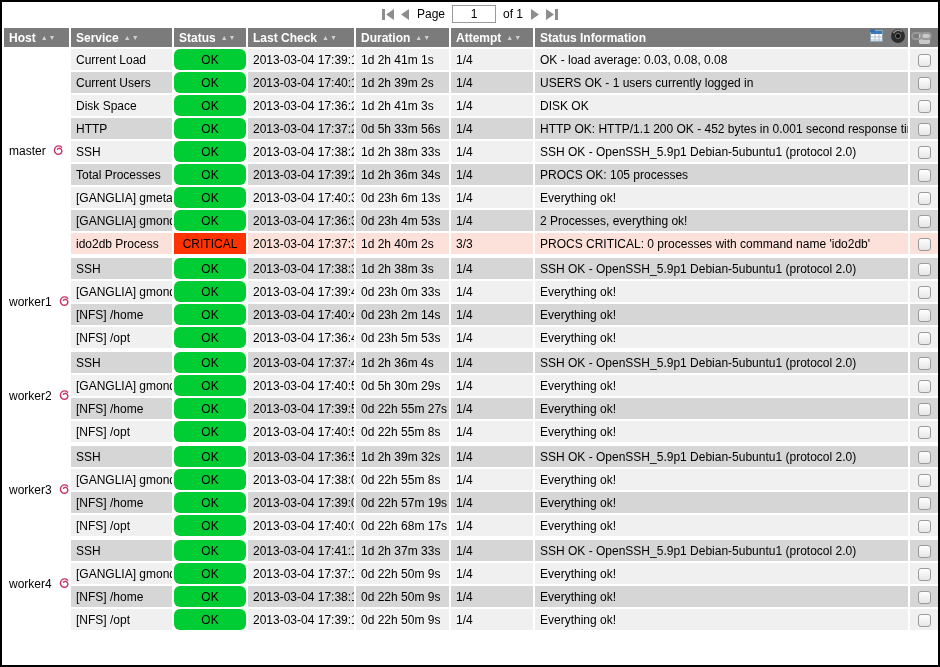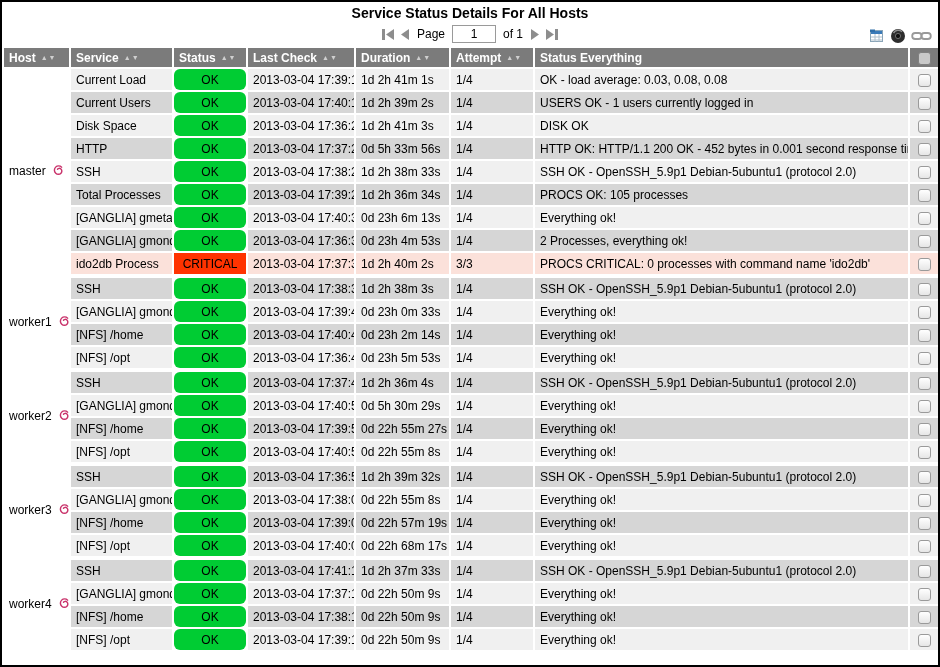--- a/index.html
+++ b/index.html
@@ -33,21 +33,20 @@
   tr td.st-CRITICAL { background:#ff3300 !important;margin-top:11px; }
   td.check-cell { text-align:center; }
   tr.gap td { height:0; padding:0; background:transparent; }
   input.row-check { appearance:none; -webkit-appearance:none; width:13px; height:13px; border:1px solid #9a9a9a; border-radius:3px; background:linear-gradient(#ffffff,#e6e6e6); vertical-align:middle; cursor:pointer; }
   input.hdr-check { appearance:none; -webkit-appearance:none; width:13px; height:13px; border:1px solid #808080; border-radius:3px; background:#c9c9c9; vertical-align:middle; cursor:pointer; }
 </style>
 </head>
 <body>
 
 <div class="frame">
-  <div class="page-title">Service Status Details For All Hosts</div>
 
   <div class="topbar">
     <div class="pager">
       <span class="pager-icon">
         <svg width="14" height="13" viewBox="0 0 14 13">
             <rect x="1" y="1" width="3" height="11" fill="#8d8d8d"></rect>
             <path d="M13 1 L5 6.5 L13 12 Z" fill="#8d8d8d"></path>
           </svg>
       </span>
       <span class="pager-icon">
@@ -108,21 +107,21 @@
         <col style="width:28px">
     </colgroup>
     <thead>
         <tr>
           <th>Host<span class="sort-arrows">▲▼</span></th>
           <th>Service<span class="sort-arrows">▲▼</span></th>
           <th>Status<span class="sort-arrows">▲▼</span></th>
           <th>Last Check<span class="sort-arrows">▲▼</span></th>
           <th>Duration<span class="sort-arrows">▲▼</span></th>
           <th>Attempt<span class="sort-arrows">▲▼</span></th>
-          <th>Status Everything</th>
+          <th>Status Information</th>
           <th style="text-align: center;"><input type="checkbox" class="hdr-check" style=""></th>
         </tr>
       </thead>
     <tbody>
         <tr class="light">
           <td class="host-cell" rowspan="9"><span class="hostname">master</span><span class="debian"><svg width="15" height="15" viewBox="0 0 24 24">
                 <path d="M17 6.6 C14.4 3.9 10 3.9 7.4 6.6 C4.7 9.4 4.8 13.8 7.6 16.4 C10 18.7 13.8 18.6 16 16.3 C17.8 14.4 17.8 11.4 15.9 9.6 C14.3 8.1 11.8 8.2 10.4 9.9" fill="none" stroke="#c9336b" stroke-width="2.3" stroke-linecap="round"></path>
               </svg></span></td>
           <td class="c">Current Load</td>
           <td class="c status-cell st-OK">OK</td>

